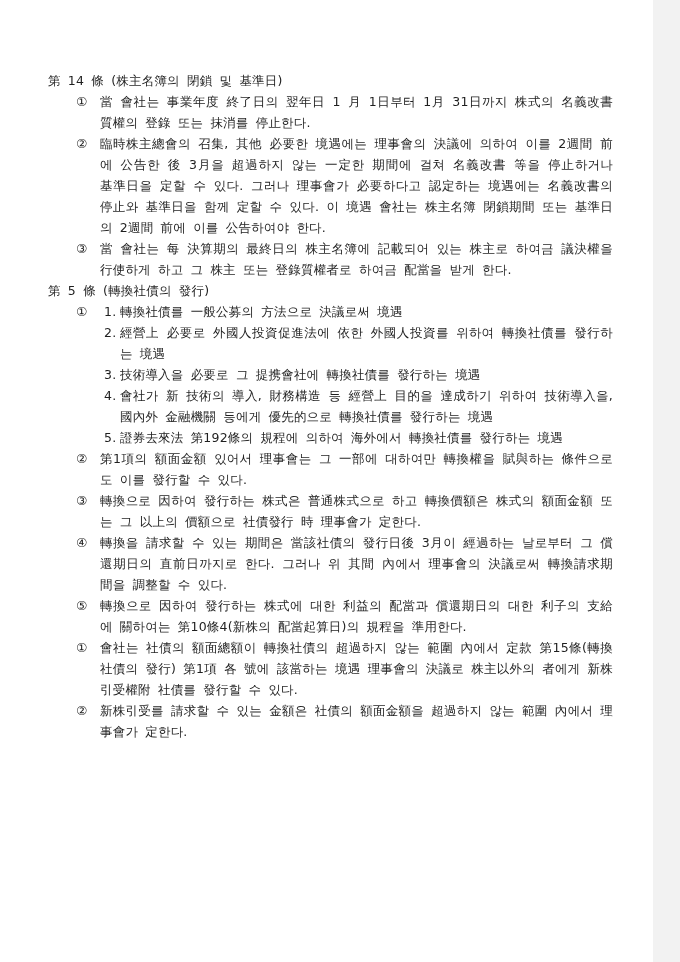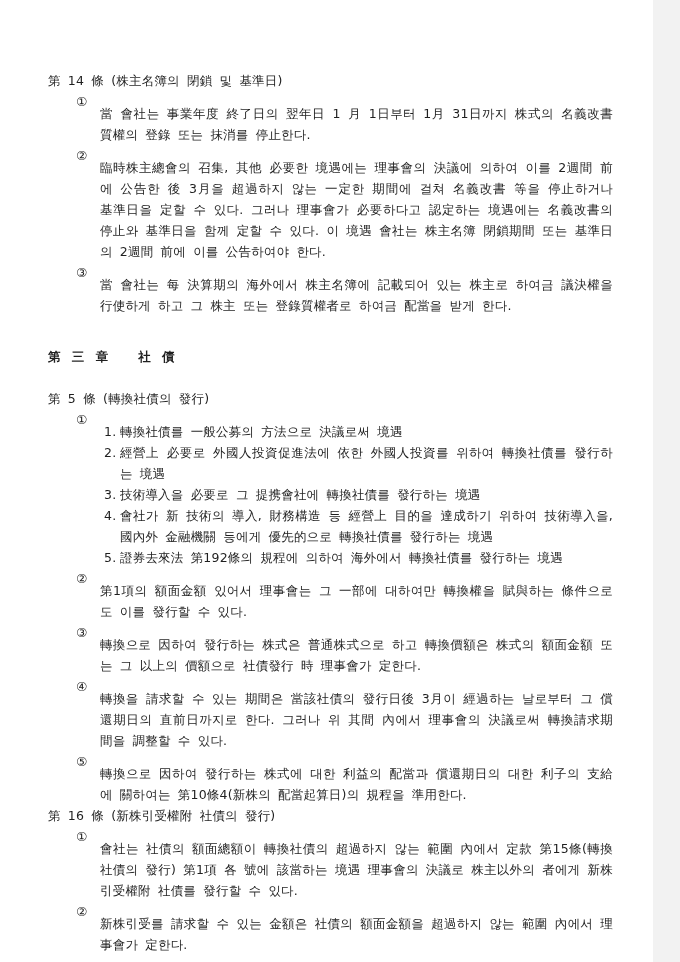--- a/index.html
+++ b/index.html
@@ -30,21 +30,20 @@
   }
   .item {
     display: flex;
     padding-left: 28px;
   }
   .item > .marker {
     flex: 0 0 24px;
   }
   .item > .itext, .item > .icol {
     flex: 1 1 auto;
-    margin-top: 12px;
   }
   .itext {
     text-align: justify;
   }
   .subitem {
     display: flex;
     padding-left: 4px;
   }
   .subitem > .marker {
     flex: 0 0 16px;
@@ -66,25 +65,24 @@
       <span class="itext">當 會社는 事業年度 終了日의 翌年日 1 月 1日부터 1月 31日까지 株式의 名義改書質權의 登錄 또는 抹消를 停止한다.</span>
     </div>
 
     <div class="item">
       <span class="marker">②</span>
       <span class="itext">臨時株主總會의 召集, 其他 必要한 境遇에는 理事會의 決議에 의하여 이를 2週間 前에 公告한 後 3月을 超過하지 않는 一定한 期間에 걸쳐 名義改書 等을 停止하거나 基準日을 定할 수 있다. 그러나 理事會가 必要하다고 認定하는 境遇에는 名義改書의 停止와 基準日을 함께 定할 수 있다. 이 境遇 會社는 株主名簿 閉鎖期間 또는 基準日의 2週間 前에 이를 公告하여야 한다.</span>
     </div>
 
     <div class="item">
       <span class="marker">③</span>
-      <span class="itext">當 會社는 每 決算期의 海外에서 株主名簿에 記載되어 있는 株主로 하여금 議決權을 行使하게 하고 그 株主 또는 登錄質權者로 하여금 配當을 받게 한다.</span>
+      <span class="itext">當 會社는 每 決算期의 最終日의 株主名簿에 記載되어 있는 株主로 하여금 議決權을 行使하게 하고 그 株主 또는 登錄質權者로 하여금 配當을 받게 한다.</span>
     </div>
   </section>
 
-  <p class="chapter-heading">第 三 章   社 債</p>
 
   <section>
     <p class="art-heading">第 5 條 (轉換社債의 發行)</p>
 
     <div class="item">
       <span class="marker">①</span>
       <div class="icol">
 
         <div class="subitem">
           <span class="marker">1.</span>
@@ -124,21 +122,20 @@
       <span class="itext">轉換을 請求할 수 있는 期間은 當該社債의 發行日後 3月이 經過하는 날로부터 그 償還期日의 直前日까지로 한다. 그러나 위 其間 內에서 理事會의 決議로써 轉換請求期間을 調整할 수 있다.</span>
     </div>
 
     <div class="item">
       <span class="marker">⑤</span>
       <span class="itext">轉換으로 因하여 發行하는 株式에 대한 利益의 配當과 償還期日의 대한 利子의 支給에 關하여는 第10條4(新株의 配當起算日)의 規程을 準用한다.</span>
     </div>
   </section>
 
   <section>
-    <p class="art-heading">第 16 條 (新株引受權附 社債의 發行)</p>
 
     <div class="item">
       <span class="marker">①</span>
       <span class="itext">會社는 社債의 額面總額이 轉換社債의 超過하지 않는 範圍 內에서 定款 第15條(轉換社債의 發行) 第1項 各 號에 該當하는 境遇 理事會의 決議로 株主以外의 者에게 新株引受權附 社債를 發行할 수 있다.</span>
     </div>
 
     <div class="item">
       <span class="marker">②</span>
       <span class="itext">新株引受를 請求할 수 있는 金額은 社債의 額面金額을 超過하지 않는 範圍 內에서 理事會가 定한다.</span>
     </div>

